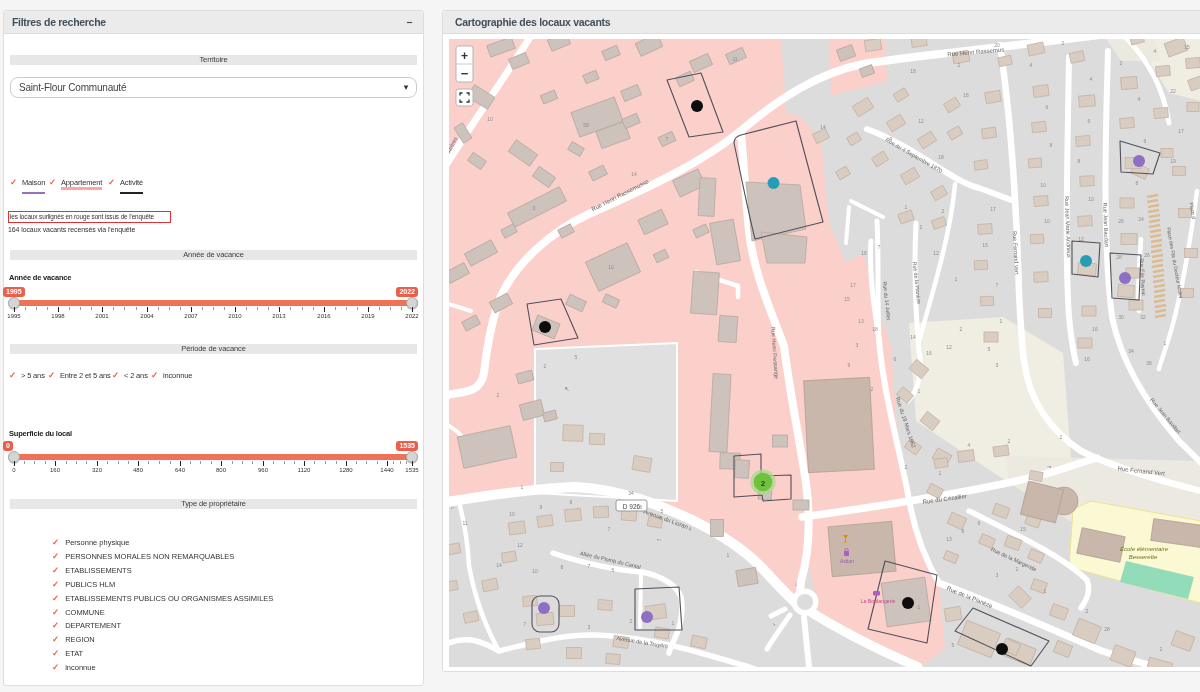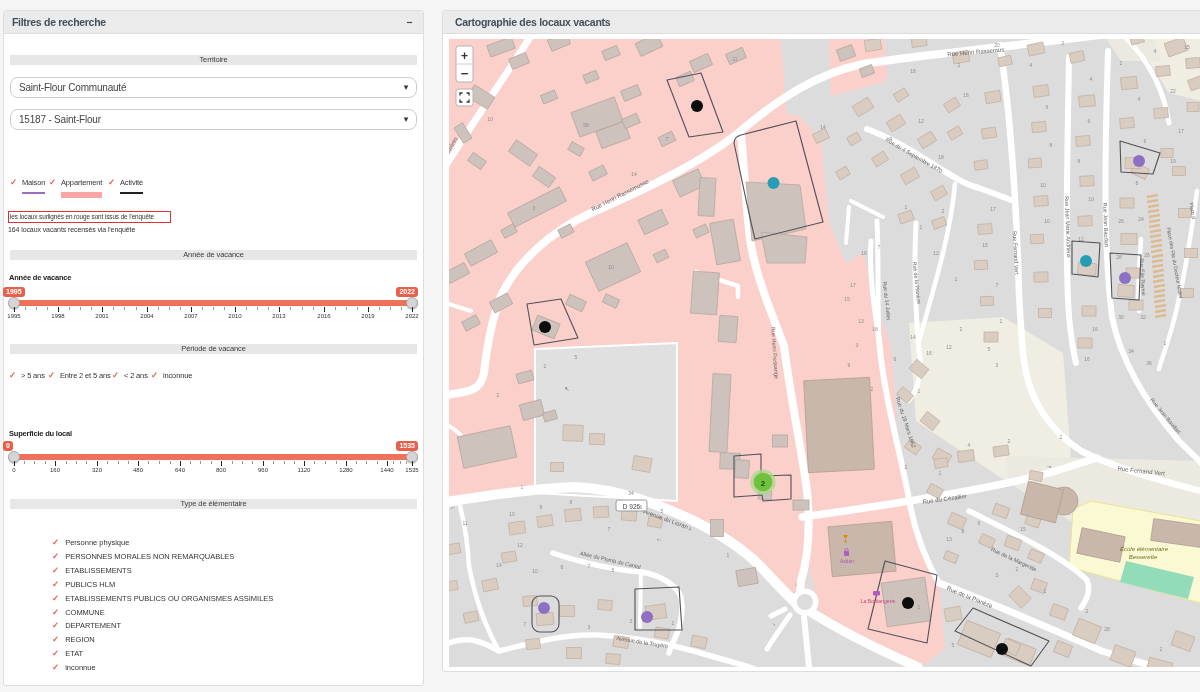--- a/index.html
+++ b/index.html
@@ -30,23 +30,22 @@
 .stick { position:absolute; top:20px; width:1px; height:5px; background:#222; }
 .stickm { position:absolute; top:20px; width:1px; height:2.5px; background:#999; }
 .stickl { position:absolute; top:26px; width:28px; text-align:center; font-size:6px; color:#333; }
 .own { position:absolute; left:24px; font-size:7.5px; color:#333; white-space:nowrap;margin-left:24px; }
 .own i { color:#e8604c; font-style:normal; font-weight:bold; font-size:8.5px; margin-right:6px; }
 </style></head><body>
 <div class="panel" style="left:3px;top:10px;width:421px;height:676px">
   <div class="hdr">Filtres de recherche<span class="min">−</span></div>
   <div class="bar" style="top:44px">Territoire</div>
   <div class="sel" style="top:66px">Saint-Flour Communauté</div>
-  <div class="sel" style="top:98px">15187 - Saint-Flour</div>
   <span class="ck" style="left:6px;top:166px"><i>✓</i><u style="border-bottom:2px solid #9a6fbe;padding-bottom:5px">Maison</u></span>
-  <span class="ck" style="left:45px;top:166px"><i>✓</i><u style="border-bottom:6px solid #fca5a5;padding-bottom:5px">Appartement</u></span>
+  <span class="ck" style="left:45px;top:166px"><i>✓</i><u style="border-bottom:3px solid #fca5a5;">Appartement</u></span>
   <span class="ck" style="left:104px;top:166px"><i>✓</i><u style="border-bottom:2px solid #222;padding-bottom:5px">Activité</u></span>
   <div class="redbox">les locaux surlignés en rouge sont issus de l'enquête</div>
   <div class="note">164 locaux vacants recensés via l'enquête</div>
   <div class="bar" style="top:239px">Année de vacance</div>
   <div class="lbl-b" style="top:262px">Année de vacance</div>
   <div class="sl" style="top:276px">
       <span class="slab" style="left:-7px">1995</span>
       <span class="slab" style="right:0px">2022</span>
       <div class="strack"></div>
       <div class="shdl" style="left:-2px"></div>
@@ -157,21 +156,21 @@
       <div class="stickm" style="left:304px"></div>
       <div class="stickm" style="left:315px"></div>
       <div class="stickm" style="left:326px"></div>
       <div class="stickm" style="left:346px"></div>
       <div class="stickm" style="left:356px"></div>
       <div class="stickm" style="left:367px"></div>
       <div class="stickm" style="left:383px"></div>
       <div class="stickm" style="left:390px"></div>
       <div class="stickm" style="left:396px"></div>
     </div>
-  <div class="bar" style="top:488px">Type de élémentaire</div>
+  <div class="bar" style="top:488px">Type de propriétaire</div>
   <div class="own" style="top:526.0px"><i>✓</i><span>Personne physique</span></div>
     <div class="own" style="top:539.9px"><i>✓</i><span>PERSONNES MORALES NON REMARQUABLES</span></div>
     <div class="own" style="top:553.8px"><i>✓</i><span>ETABLISSEMENTS</span></div>
     <div class="own" style="top:567.7px"><i>✓</i><span>PUBLICS HLM</span></div>
     <div class="own" style="top:581.6px"><i>✓</i><span>ETABLISSEMENTS PUBLICS OU ORGANISMES ASSIMILES</span></div>
     <div class="own" style="top:595.5px"><i>✓</i><span>COMMUNE</span></div>
     <div class="own" style="top:609.4px"><i>✓</i><span>DEPARTEMENT</span></div>
     <div class="own" style="top:623.3px"><i>✓</i><span>REGION</span></div>
     <div class="own" style="top:637.2px"><i>✓</i><span>ETAT</span></div>
     <div class="own" style="top:651.1px"><i>✓</i><span>inconnue</span></div>

